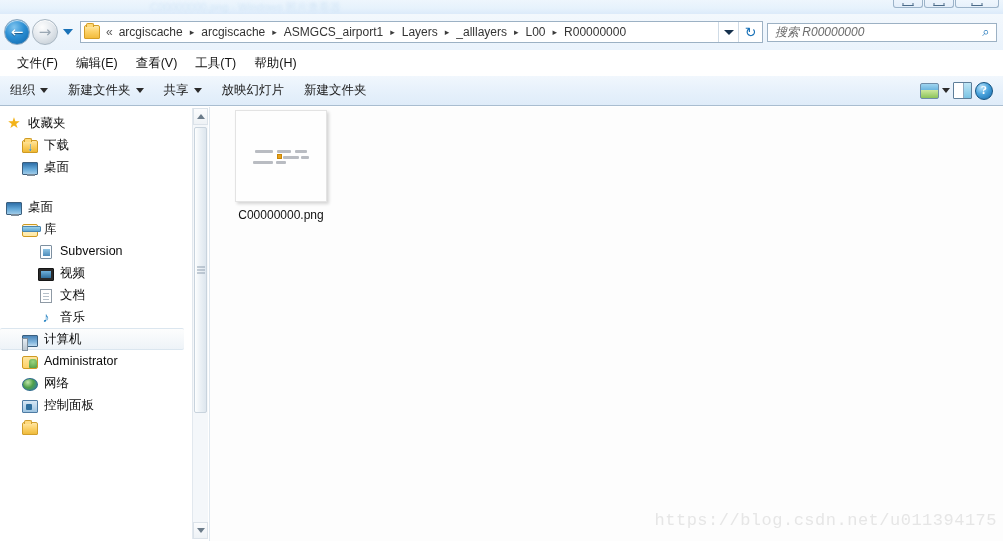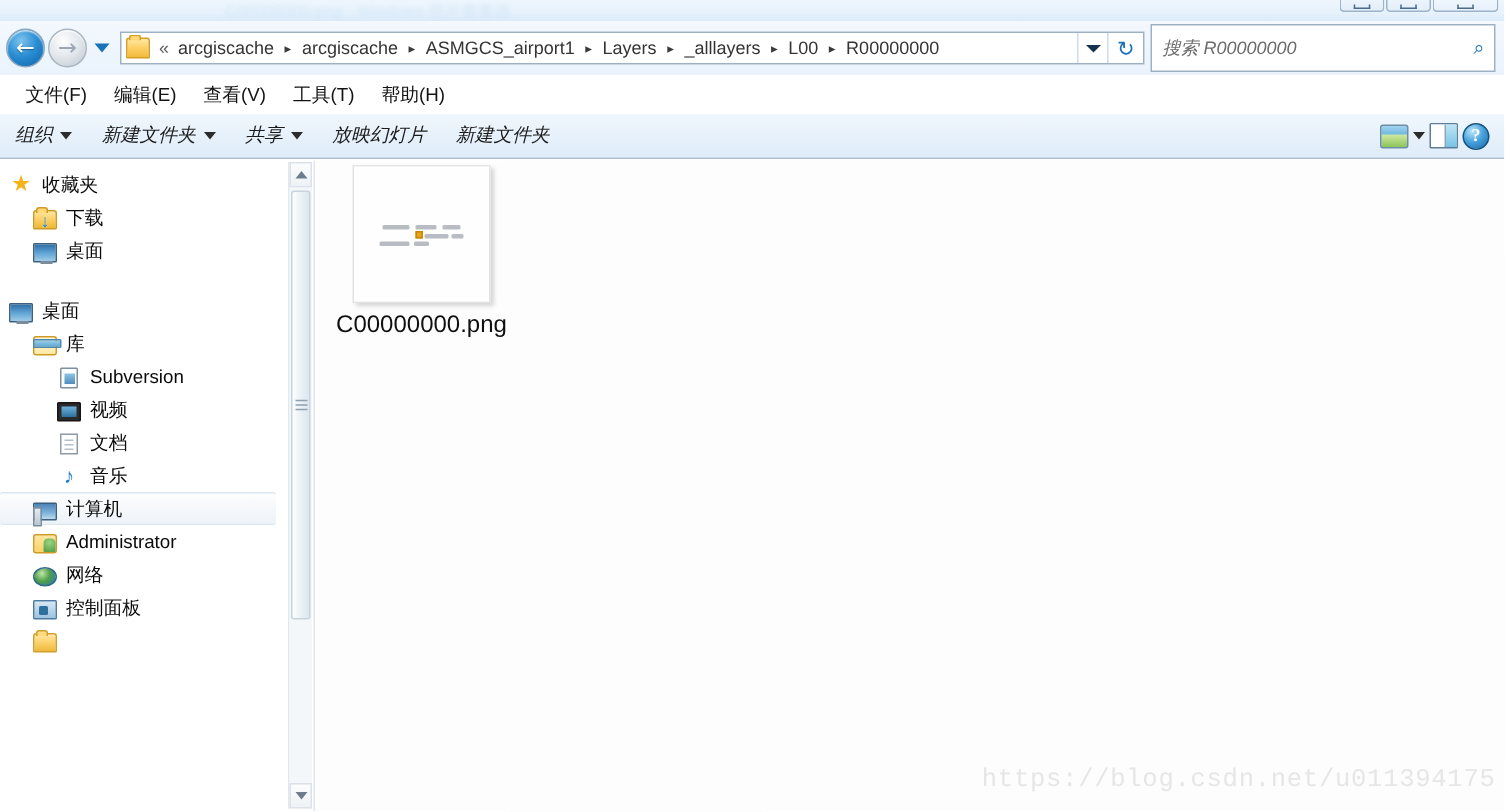--- a/index.html
+++ b/index.html
@@ -127,21 +127,21 @@
   .crumb-dropdown span {
     width:0;height:0;border-left:5px solid transparent;border-right:5px solid transparent;
     border-top:5px solid #16314d;
   }
   .refresh-btn {
     width: 24px; height: 20px; border-left: 1px solid #cfdbe6;
     display: flex; align-items: center; justify-content: center;
     flex: 0 0 auto; color: #1a72b8; font-size: 14px;
   }
   .searchbox {
-    flex: 0 0 230px; height: 32px; margin: 0 6px 0 4px;
+    flex: 0 0 230px; height: 19px; margin: 0 6px 0 4px;
     background: #fff; border: 1px solid #9cb1c4;
     display: flex; align-items: center;
   }
   .search-placeholder {
     flex: 1 1 auto; padding-left: 7px;
     font-style: italic; color: #6b6b6b; font-size: 12px;
     white-space: nowrap; overflow: hidden;
   }
   .search-icon {
     flex: 0 0 auto; width: 20px; text-align: center;
@@ -160,21 +160,21 @@
 
   
   .toolbar {
     position: absolute; left: 0; top: 76px; width: 1003px; height: 30px;
     background: linear-gradient(to bottom, #f1f7fd 0%, #e7f1fb 50%, #dfecf9 100%);
     border-bottom: 1px solid #a9bdd0;
     display: flex; align-items: center;
   }
   .tb-item {
     display: flex; align-items: center; gap: 5px;
-    padding: 4px 10px; font-size: 12.5px; color: #1b1b1b; white-space: nowrap; font-style: italic;
+    padding: 4px 10px; font-size: 12.5px; color: #1b1b1b; white-space: nowrap;
   }
   .tb-caret { width:0;height:0;border-left:4px solid transparent;border-right:4px solid transparent;border-top:5px solid #2b2b2b; }
   .tb-spacer { flex: 1 1 auto; }
   .tb-right { display: flex; align-items: center; gap: 3px; padding-right: 10px; }
   .icon-viewmode {
     width: 19px; height: 16px;
     border: 1px solid #6f8da8; border-radius: 2px;
     background: linear-gradient(to bottom, #9fd4ef 0%, #6fb7e0 40%, #cfe9a0 41%, #8cc45a 100%);
     position: relative;
   }
@@ -412,21 +412,21 @@
   .tm-line {
     position: absolute; height: 3px;
     background: #b9bcc2;
     border-radius: 1px;
   }
   .tm-dot {
     position: absolute; width: 5px; height: 5px;
     background: #e8a21b; border: 1px solid #c98606;
   }
   .file-label {
-    margin-top: 6px; font-size: 16px; color: #101010; text-align: center;
+    margin-top: 6px; font-size: 12px; color: #101010; text-align: center;
     white-space: nowrap;
   }
 
   
   .watermark {
     position: absolute; right: 6px; bottom: 11px;
     font-family: "Liberation Mono", "DejaVu Sans Mono", monospace;
     font-size: 17px; letter-spacing: .5px;
     color: #e6e6e6;
     white-space: nowrap;

